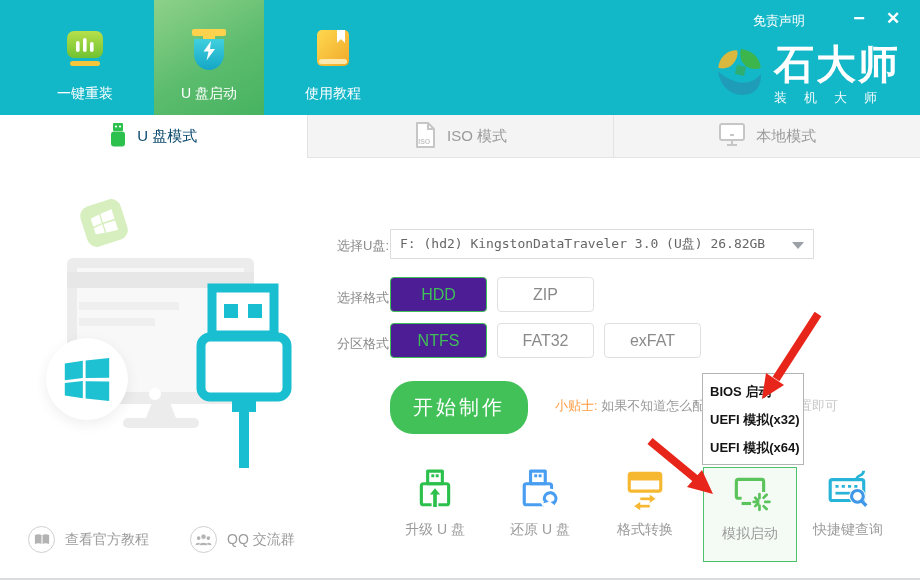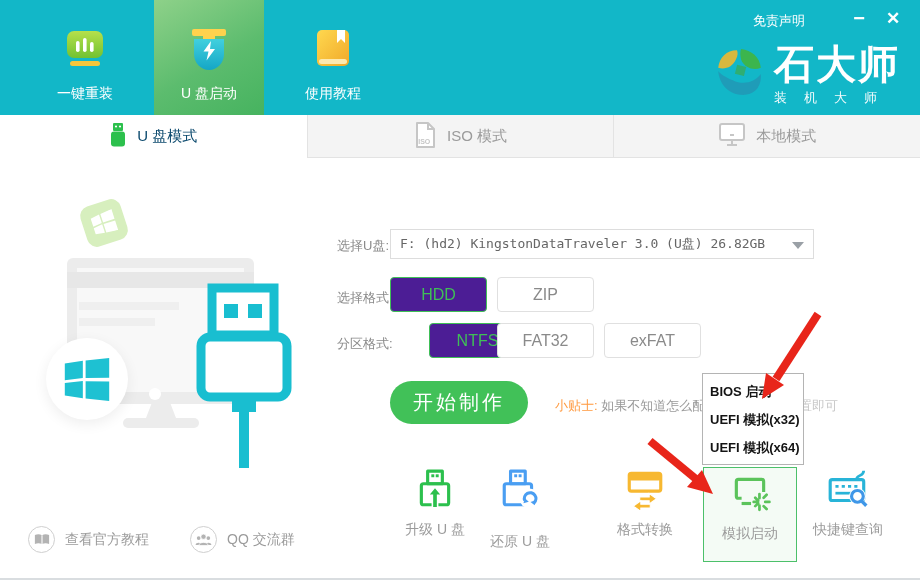--- a/index.html
+++ b/index.html
@@ -40,21 +40,21 @@
   .stand-base { position:absolute; left:123px; top:260px; width:76px; height:10px; border-radius:5px; background:#ececec; }
   .win-circle { position:absolute; left:46px; top:180px; width:82px; height:82px; border-radius:50%; background:#fff; box-shadow:0 4px 14px rgba(0,0,0,.07); display:flex; align-items:center; justify-content:center; }
 
   
   .form-label { position:absolute; font-size:13px; color:#8a8a8a; }
   .select-box { position:absolute; left:390px; top:229px; width:424px; height:30px; border:1px solid #ddd; background:#fff; display:flex; align-items:center; cursor:pointer; }
   .select-value { font-family:"DejaVu Sans Mono", monospace; font-size:13px; color:#666; padding-left:9px; white-space:nowrap; }
   .select-arrow { position:absolute; right:9px; top:12px; width:0; height:0; border-left:6px solid transparent; border-right:6px solid transparent; border-top:7px solid #9aa0a6; }
   .btn-opt { position:absolute; width:97px; height:35px; border:1px solid #e0e0e0; border-radius:4px; background:#fff; color:#8a8a8a; font-size:16px; display:flex; align-items:center; justify-content:center; cursor:pointer; }
   .btn-opt.active { border-color:#3fbf57; background:#4c1d95; color:#3fbf57; }
-  .start-btn { position:absolute; left:390px; top:381px; width:138px; height:43px; border-radius:23px; background:#41c158; color:#fff; font-size:20px; letter-spacing:3px; display:flex; align-items:center; justify-content:center; cursor:pointer; }
+  .start-btn { position:absolute; left:390px; top:381px; width:138px; height:53px; border-radius:23px; background:#41c158; color:#fff; font-size:20px; letter-spacing:3px; display:flex; align-items:center; justify-content:center; cursor:pointer; }
   .tip-line { position:absolute; left:555px; top:397px; font-size:13px; white-space:nowrap; }
   .tip-prefix { color:#ff9a40; }
   .tip-left { color:#9a9a9a; }
   .tip-right { position:absolute; left:799px; top:397px; font-size:13px; color:#c9c9c9; }
 
   
   .boot-menu { position:absolute; left:702px; top:373px; width:102px; height:92px; background:#fff; border:1px solid #b4b4b4; z-index:20; padding-top:4px; }
   .boot-item { height:28px; line-height:28px; padding-left:7px; font-size:13px; font-weight:bold; color:#141414; cursor:pointer; white-space:nowrap; }
 
   
@@ -219,21 +219,21 @@
   <div class="select-box">
     <span class="select-value">F: (hd2) KingstonDataTraveler 3.0 (U盘) 26.82GB</span>
     <span class="select-arrow"></span>
   </div>
 
   <div class="form-label" style="left:337px; top:289px;">选择格式:</div>
   <div class="btn-opt active" style="left:390px; top:277px;">HDD</div>
   <div class="btn-opt" style="left:497px; top:277px;">ZIP</div>
 
   <div class="form-label" style="left:337px; top:335px;">分区格式:</div>
-  <div class="btn-opt active" style="left:390px; top:323px;margin-left:39px;">NTFS</div>
+  <div class="btn-opt active" style="left:390px; top:323px;">NTFS</div>
   <div class="btn-opt" style="left:497px; top:323px;">FAT32</div>
   <div class="btn-opt" style="left:604px; top:323px;">exFAT</div>
 
   <div class="start-btn">开始制作</div>
 
   <div class="tip-line">
     <span class="tip-prefix">小贴士:</span>
     <span class="tip-left">如果不知道怎么配</span>
   </div>
   <div class="tip-right">置即可</div>
@@ -254,21 +254,21 @@
           <rect x="7" y="15" width="26" height="20" rx="2"></rect>
         </g>
         <rect x="16.5" y="6" width="2.8" height="2.8" fill="#2cc04d"></rect>
         <rect x="20.7" y="6" width="2.8" height="2.8" fill="#2cc04d"></rect>
         <path d="M20,18 L26.5,26 H22.5 V38 H17.5 V26 H13.5 Z" fill="#2cc04d" stroke="#fff" stroke-width="1.5"></path>
       </svg>
     </span>
     <span class="tool-label">升级 U 盘</span>
   </div>
 
-  <div class="tool" style="left:474px; top:468px;gap:12px;">
+  <div class="tool" style="left:494px; top:468px;">
     <span>
       <svg width="42" height="42" viewBox="0 0 40 40">
         <g fill="none" stroke="#4a9ef2" stroke-width="3" stroke-linejoin="round">
           <rect x="11" y="3" width="14" height="12"></rect>
           <rect x="5" y="15" width="26" height="20" rx="2"></rect>
         </g>
         <rect x="14.5" y="6" width="2.8" height="2.8" fill="#4a9ef2"></rect>
         <rect x="18.7" y="6" width="2.8" height="2.8" fill="#4a9ef2"></rect>
         <circle cx="29" cy="29" r="9.5" fill="#fff"></circle>
         <path d="M24.5,31 a5.5,5.5 0 1 1 9,2" fill="none" stroke="#4a9ef2" stroke-width="3"></path>

